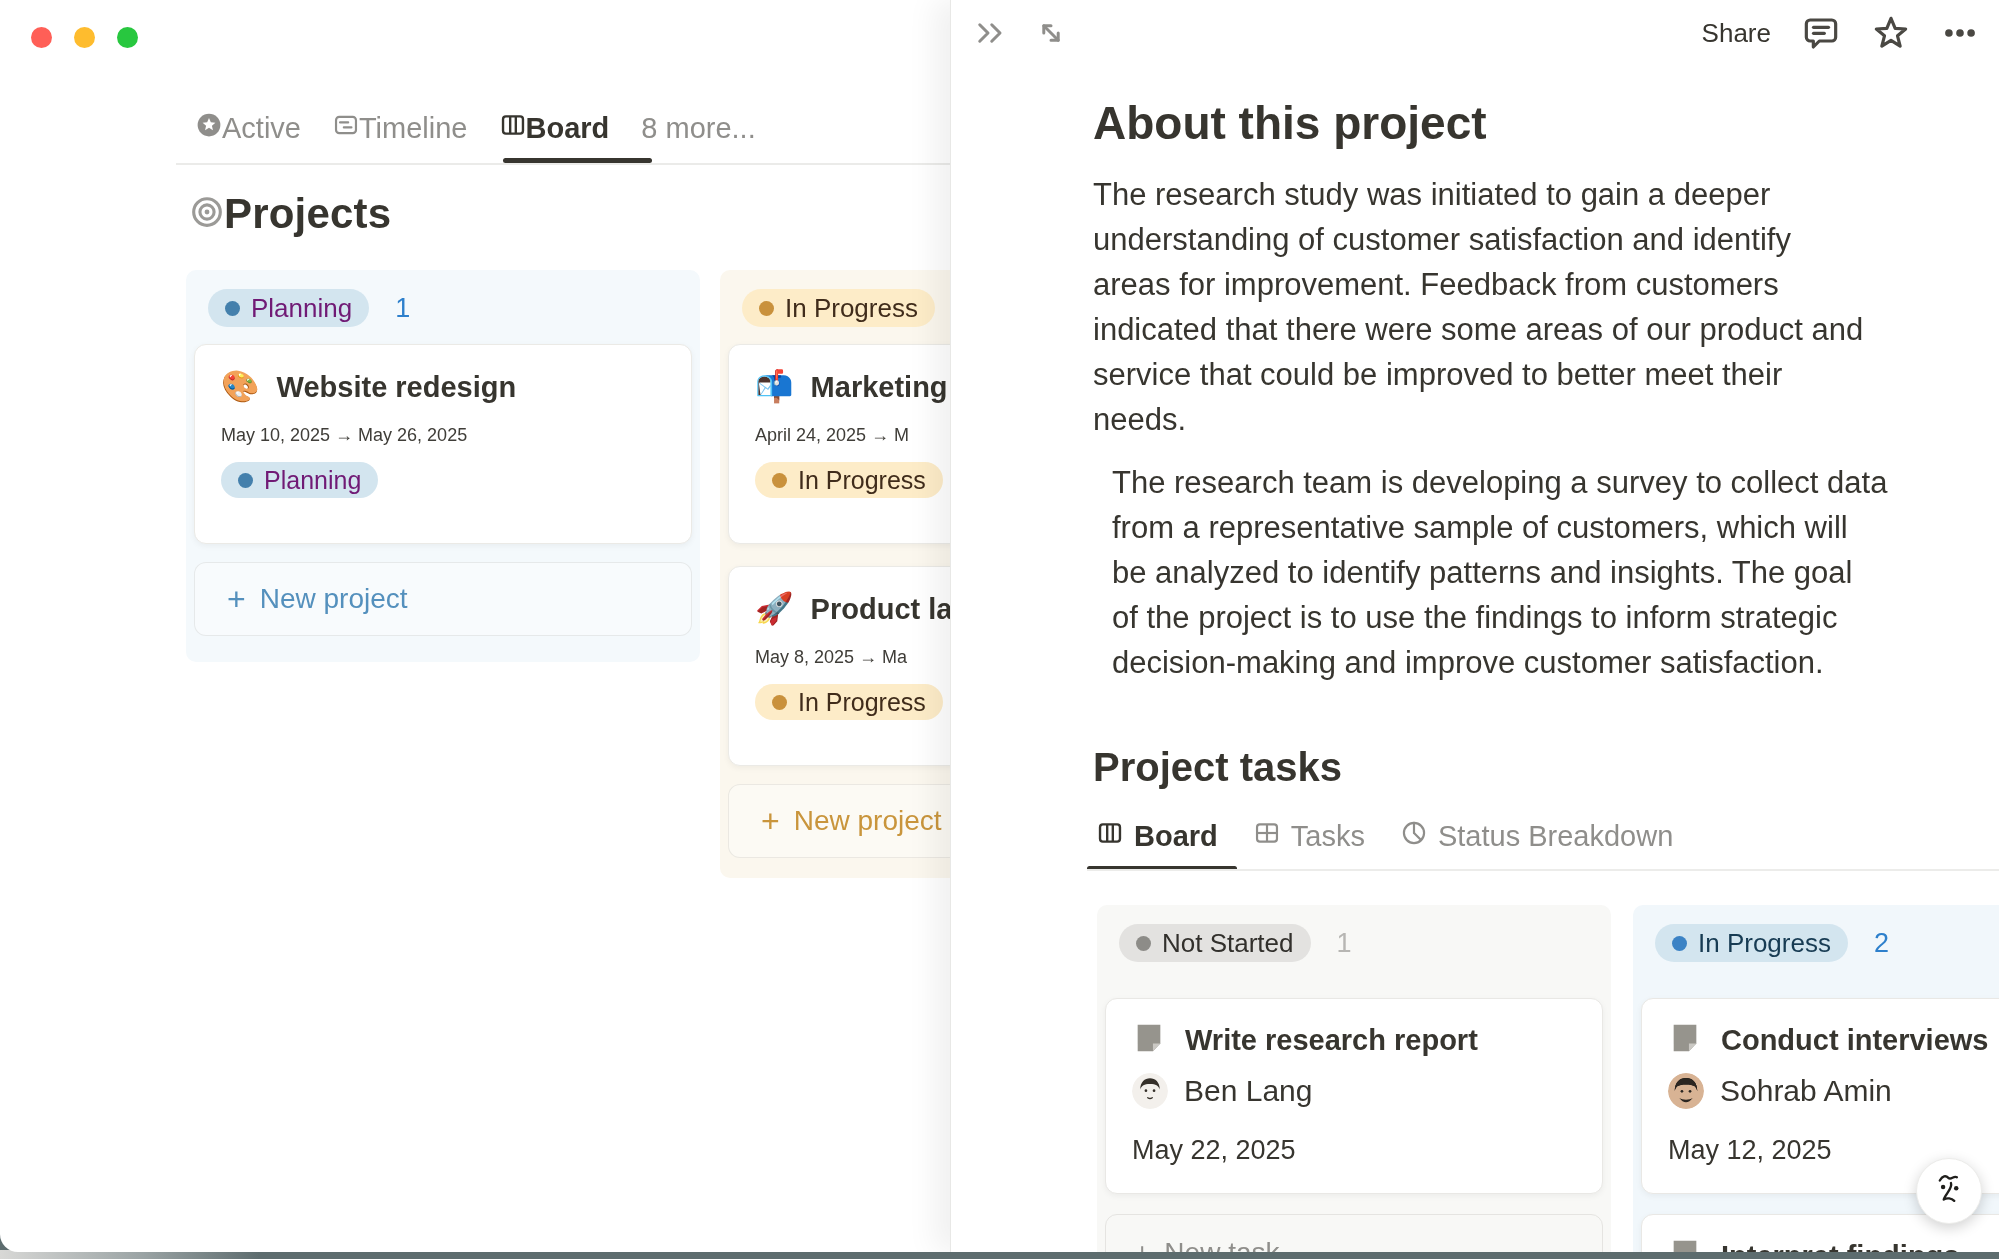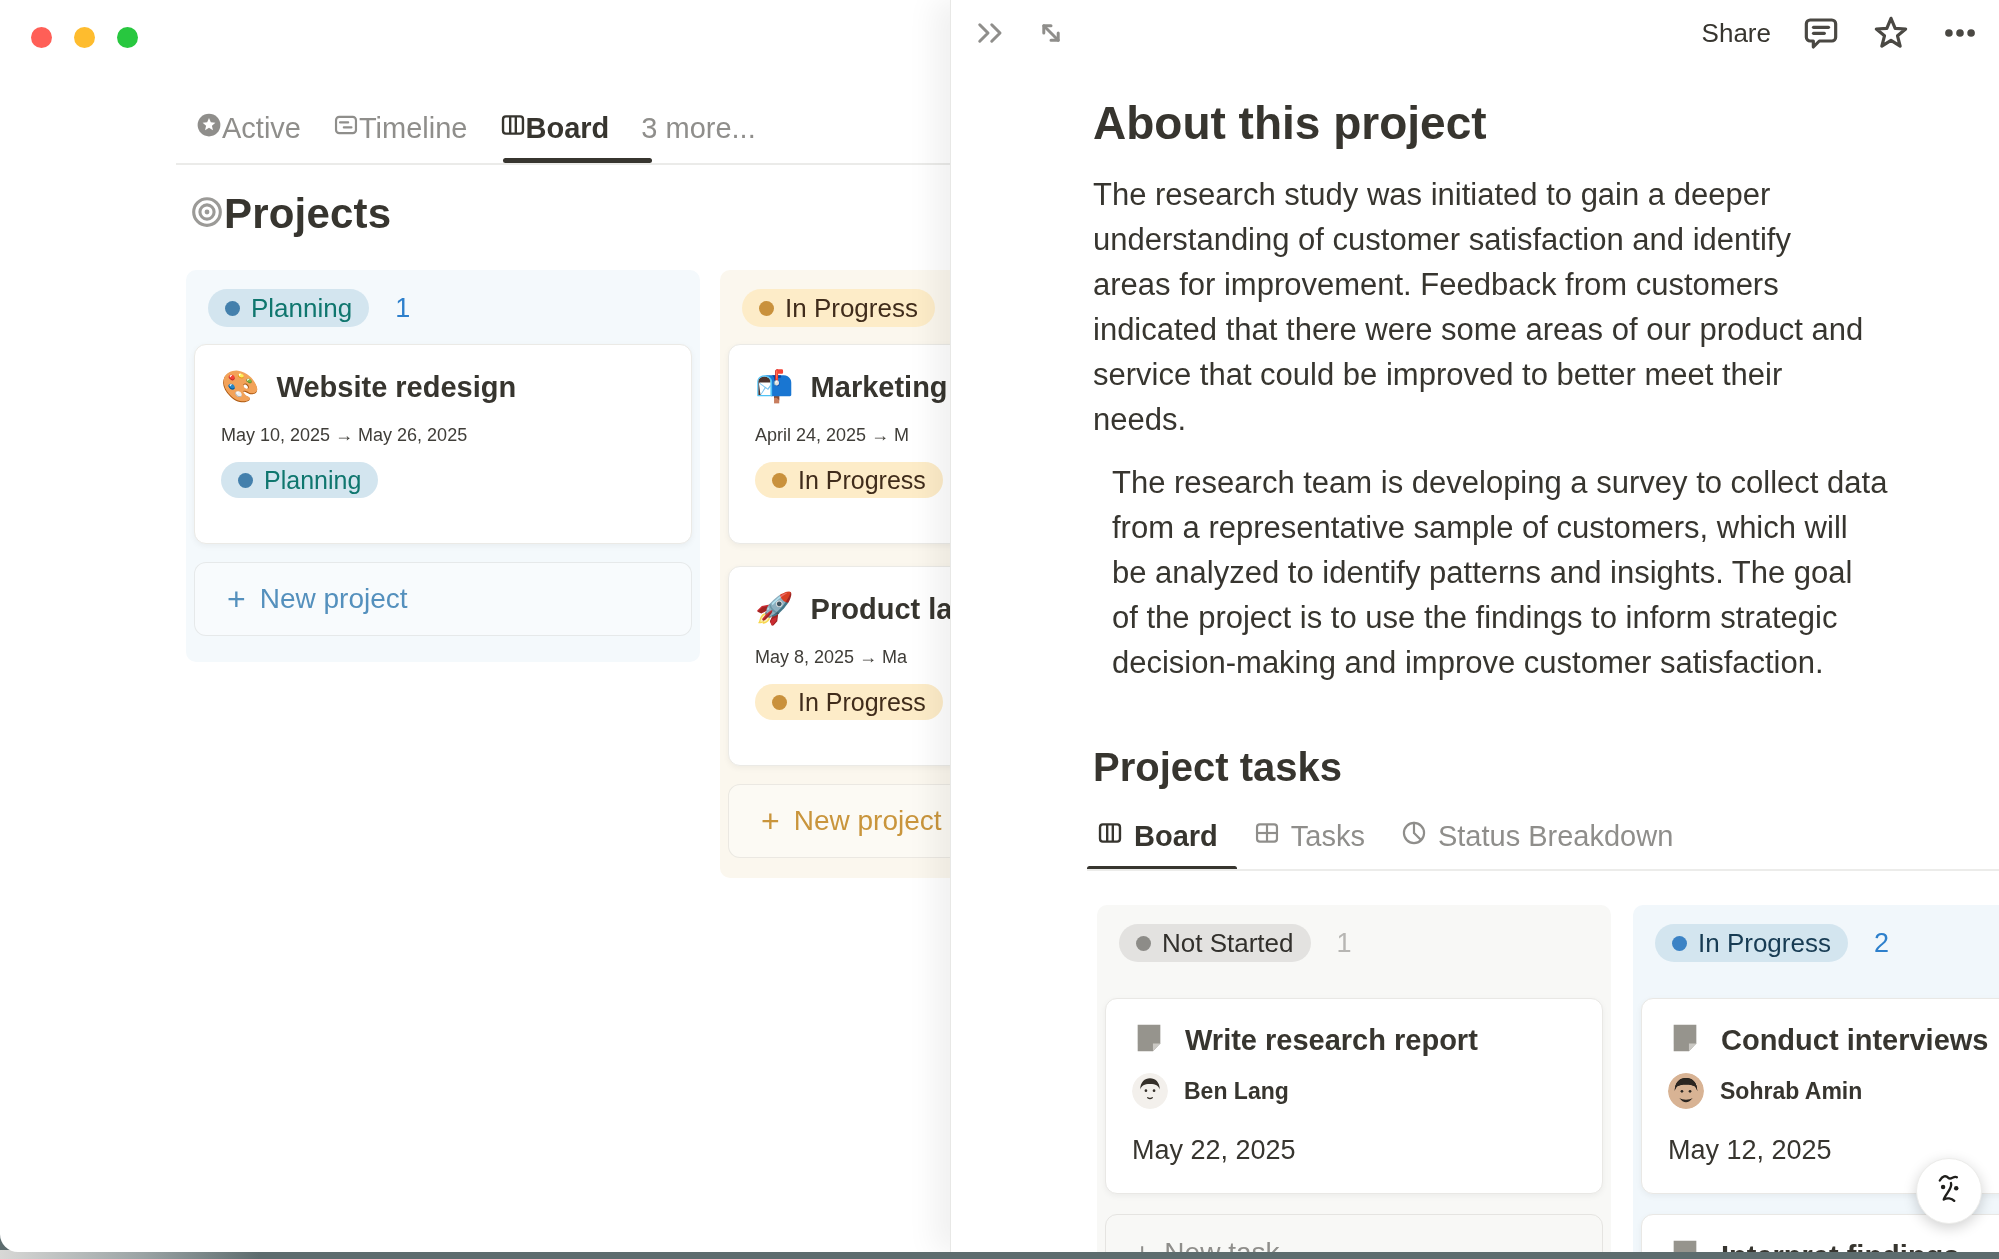--- a/index.html
+++ b/index.html
@@ -26,21 +26,21 @@
   .page-title .txt{font-size:42px;font-weight:700;color:#37352F;letter-spacing:.2px;}
 
   .board-col{position:absolute;top:270px;border-radius:10px;padding:19px 8px;width:514px;}
   .col-planning{left:186px;height:392px;background:#F4F9FC;}
   .col-inprog-left{left:720px;height:608px;background:#FBF7EE;}
 
   .pill-row{display:flex;align-items:center;margin-left:14px;height:38px;}
   .pill{display:inline-flex;align-items:center;gap:11px;height:38px;border-radius:19px;
     padding:0 17px;font-size:26px;white-space:nowrap;}
   .pill .dot{width:15px;height:15px;border-radius:50%;flex:0 0 auto;}
-  .pill-blue{background:#D3E5EF;color:#0f766e;} .pill-blue .dot{background:#4480AC;}
+  .pill-blue{background:#D3E5EF;color:#701a75;} .pill-blue .dot{background:#4480AC;}
   .pill-yellow{background:#FDECC8;color:#402C1B;} .pill-yellow .dot{background:#C9913C;}
   .pill-gray{background:#E3E2E0;color:#32302C;} .pill-gray .dot{background:#8D8C88;}
   .pill-blue2{background:#D3E5EF;color:#173B53;} .pill-blue2 .dot{background:#3C83C5;}
   .count{margin-left:26px;font-size:27px;}
   .count-blue{color:#2E80CC;} .count-gray{color:#B7B6B3;}
 
   .proj-card{margin-top:17px;background:#fff;border:1.5px solid #EBEAE6;border-radius:12px;
     padding:24px 26px;min-height:200px;box-shadow:0 2px 6px rgba(15,15,15,.05);}
   .proj-card .title-row{display:flex;align-items:center;gap:17px;}
   .proj-card .emoji{font-size:31px;line-height:36px;}
@@ -76,21 +76,21 @@
   .task-hairline{position:absolute;left:136px;right:0;top:869px;height:2px;background:#ECECEA;}
 
   .task-col{position:absolute;top:905px;width:514px;height:420px;border-radius:10px;padding:19px 8px;}
   .col-notstarted{left:146px;background:#F8F8F6;}
   .col-inprog-right{left:682px;background:#F1F7FB;}
 
   .task-card{margin-top:36px;background:#fff;border:1.5px solid #E9E8E5;border-radius:12px;
     padding:22px 26px;height:196px;box-shadow:0 2px 6px rgba(15,15,15,.05);}
   .task-card .title-row{display:flex;align-items:center;gap:19px;}
   .task-card .assignee-row{display:flex;align-items:center;gap:16px;margin-top:14px;}
-  .assignee-name{font-size:23px;color:#37352F;font-weight:bold;}
+  .assignee-name{font-size:30px;color:#37352F;}
   .task-date{margin-top:26px;font-size:27px;color:#37352F;}
   .avatar{width:36px;height:36px;border-radius:50%;overflow:hidden;flex:0 0 auto;}
 
   .task-card.partial{margin-top:20px;height:120px;}
   .new-task-btn{margin-top:20px;height:110px;border:1.5px solid #E5E4E1;border-radius:12px;
     display:flex;align-items:flex-start;gap:14px;padding:22px 0 0 28px;font-size:28px;color:#8F8E8B;cursor:pointer;}
 
   .ai-btn{position:absolute;left:1916px;top:1158px;width:66px;height:66px;border-radius:50%;
     background:#fff;border:1px solid #ECECEA;box-shadow:0 4px 14px rgba(0,0,0,.18);z-index:10;
     display:flex;align-items:center;justify-content:center;cursor:pointer;}
@@ -132,21 +132,21 @@
       <span>
         <svg width="26" height="26" viewBox="0 0 24 24" fill="none" stroke="#37352F" stroke-width="2.2">
             <rect x="2.8" y="4" width="18.4" height="16" rx="2.6"></rect>
             <path d="M9.4 4v16"></path>
             <path d="M14.6 4v16"></path>
           </svg>
       </span>
       <span>Board</span>
     </div>
     <div class="view-tab">
-      <span>3 more...</span>
+      <span>8 more...</span>
     </div>
   </div>
   <div class="tabs-underline"></div>
   <div class="tabs-hairline"></div>
 
   <div class="page-title">
     <span>
       <svg width="34" height="34" viewBox="0 0 24 24" fill="none">
           <circle cx="12" cy="12" r="9.4" stroke="#9B9A97" stroke-width="2.2"></circle>
           <circle cx="12" cy="12" r="5" stroke="#9B9A97" stroke-width="2.2"></circle>

